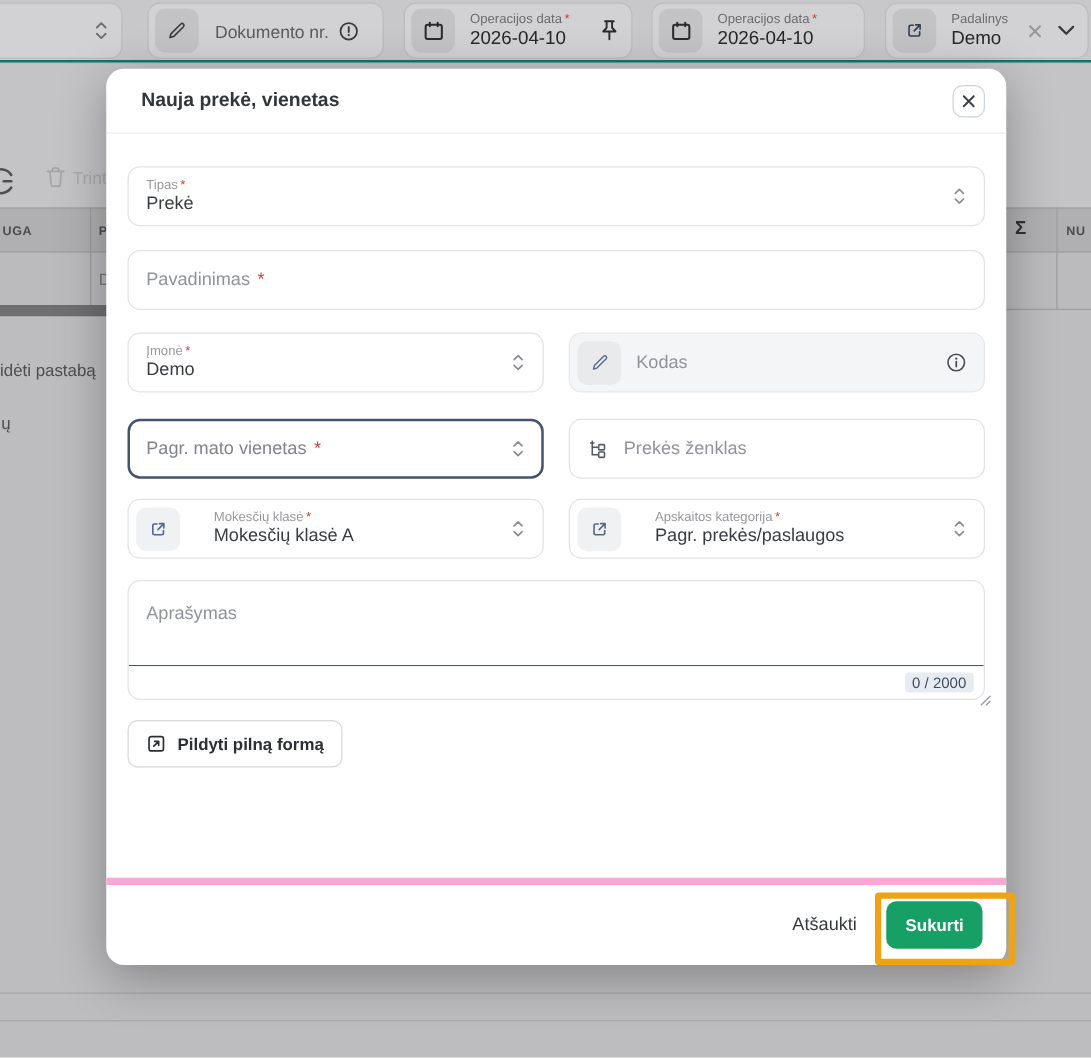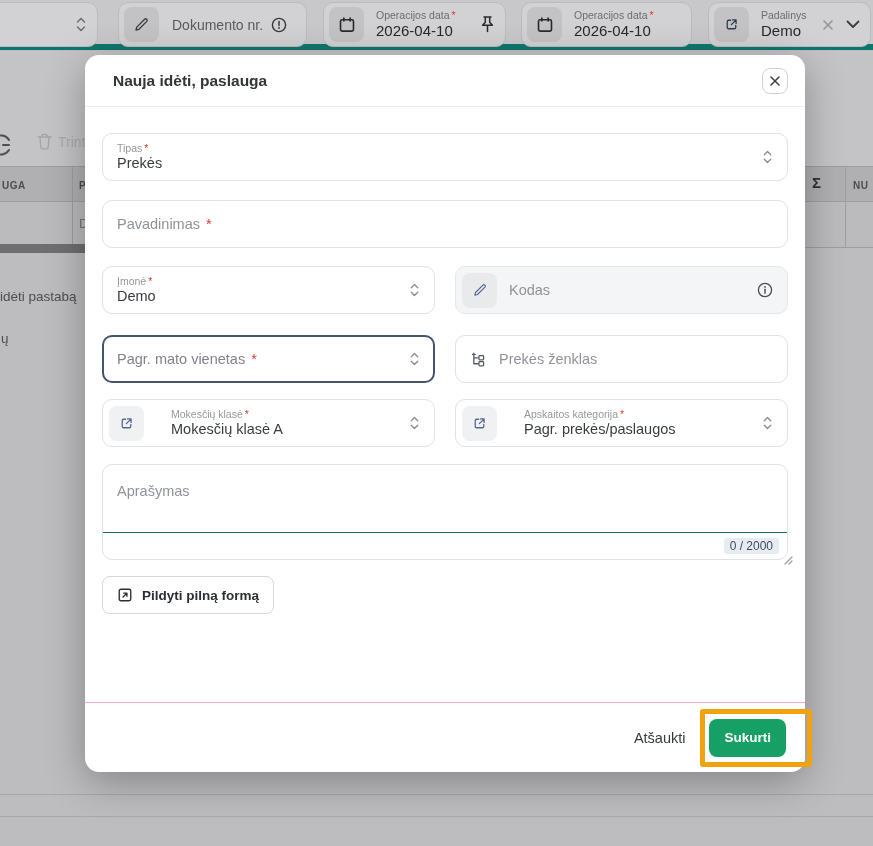--- a/index.html
+++ b/index.html
@@ -1,21 +1,21 @@
 <!DOCTYPE html>
 <html><head>
 <meta charset="utf-8">
 <style>
   * { margin:0; padding:0; box-sizing:border-box; }
   html,body { width:873px; height:846px; overflow:hidden; }
   body { font-family:"Liberation Sans", sans-serif; background:#bdbdbf; position:relative; }
 
   
   .bg-layer { position:absolute; inset:0; }
-  .topbar { position:absolute; left:0; top:0; width:873px; height:50px; background:#c8c8ca; border-bottom:6px solid #0f766e; }
+  .topbar { position:absolute; left:0; top:0; width:873px; height:50px; background:#c8c8ca; border-bottom:2px solid #0f766e; }
   .tb-box { position:absolute; top:2px; height:45px; background:#d2d2d4; border:1px solid #bcbcbe; border-radius:10px; display:flex; align-items:center; }
   .tb-iconsq { width:35px; height:35px; border-radius:8px; background:#c3c3c5; display:flex; align-items:center; justify-content:center; margin-left:5px; flex:0 0 auto; }
   .tb-label { font-size:14px; color:#5b5b5d; margin-left:13px; white-space:nowrap; }
   .tb-stack { margin-left:12px; display:flex; flex-direction:column; line-height:1.15; }
   .tb-small { font-size:10.5px; color:#6c6c6e; }
   .tb-value { font-size:15px; color:#28282a; margin-top:1px; }
   .midband { position:absolute; left:0; top:51px; width:873px; height:115px; background:#c4c4c6; }
   .thead { position:absolute; left:0; top:166px; width:873px; height:36px; background:#b0b0b2; border-top:1px solid #9e9ea0; border-bottom:1px solid #9e9ea0; }
   .trow  { position:absolute; left:0; top:203px; width:873px; height:45px; background:#bbbbbd; border-bottom:1px solid #9e9ea0; }
   .vline { position:absolute; top:166px; height:82px; width:1px; background:#9e9ea0; }
@@ -48,21 +48,21 @@
   .req { color:#d83a34; margin-left:2px; }
   .chev { margin-left:auto; display:flex; flex:0 0 auto; }
   .mb19{margin-bottom:19px}.mb18{margin-bottom:18px}.mb21{margin-bottom:21px}.mb16{margin-bottom:16px}.mb17{margin-bottom:17px}
   .ta { position:relative; border:1px solid #e2e2e4; border-radius:10px; height:96px; }
   .ta-ph { position:absolute; left:14px; top:18px; font-size:14.5px; color:#90939a; }
   .ta-bottom { position:absolute; left:0; right:0; bottom:0; height:27px; border-top:1px solid #0f766e; display:flex; align-items:center; justify-content:flex-end; padding-right:8px; border-radius:0 0 10px 10px; }
   .ta-count { font-size:12px; color:#3f4b5a; background:#e7ecf3; border-radius:3px; padding:1px 6px; }
   .ta-resize { position:absolute; right:-6px; bottom:-6px; }
   .group-field { height:50px; }
   .fullform-btn { display:inline-flex; align-items:center; gap:9px; height:38px; padding:0 14px; background:#fff; border:1px solid #d7d8dc; border-radius:8px; font-size:13.5px; font-weight:bold; color:#2c2f34; cursor:pointer; font-family:"Liberation Sans",sans-serif; }
-  .m-footer { position:relative; flex:0 0 auto; height:70px; border-top:1px solid #f9a8d4; display:flex; align-items:center; justify-content:flex-end; gap:24px; padding-right:19px; border-radius:0 0 14px 14px; }
+  .m-footer { position:relative; flex:0 0 auto; height:70px; border-top:6px solid #f9a8d4; display:flex; align-items:center; justify-content:flex-end; gap:24px; padding-right:19px; border-radius:0 0 14px 14px; }
   .cancel-btn { background:none; border:none; font-size:14.5px; font-weight:500; color:#363a40; cursor:pointer; font-family:"Liberation Sans",sans-serif; }
   .submit-btn { background:#16a065; color:#fff; border:none; border-radius:8px; height:38px; padding:0 15px; font-size:13.5px; font-weight:bold; cursor:pointer; font-family:"Liberation Sans",sans-serif; }
   .submit-highlight { position:absolute; right:-7px; top:6px; width:112px; height:58px; border:5px solid #f0a30f; border-radius:3px; pointer-events:none; }
   svg { display:block; }
 </style>
 </head>
 <body>
 
 <div class="bg-layer">
 
@@ -180,37 +180,37 @@
             <path d="M1.5 1.5 L7 7 L12.5 1.5" fill="none" stroke="#3a3a3c" stroke-width="1.8" stroke-linecap="round" stroke-linejoin="round"></path>
           </svg>
       </span>
     </div>
   </div>
 </div>
 
 <div class="modal">
 
   <div class="m-header">
-    <span class="m-title">Nauja idėti, paslauga</span>
+    <span class="m-title">Nauja prekė, vienetas</span>
     <button class="m-close">
       <span>
         <svg width="12" height="12" viewBox="0 0 12 12">
             <path d="M2 2 L10 10 M10 2 L2 10" stroke="#3a3f45" stroke-width="1.5" stroke-linecap="round"></path>
           </svg>
       </span>
     </button>
   </div>
 
   <div class="m-body">
 
     
     <div class="field mb19">
       <span class="fstack">
         <span class="flabel"><span>Tipas</span><span class="req">*</span></span>
-        <span class="fvalue">Prekės</span>
+        <span class="fvalue">Prekė</span>
       </span>
       <span class="chev">
         <svg width="11" height="18" viewBox="0 0 12 19">
             <path d="M2.5 7 L6 3.5 L9.5 7" fill="none" stroke="#8a8d92" stroke-width="1.5" stroke-linecap="round" stroke-linejoin="round"></path>
             <path d="M2.5 12 L6 15.5 L9.5 12" fill="none" stroke="#8a8d92" stroke-width="1.5" stroke-linecap="round" stroke-linejoin="round"></path>
           </svg>
       </span>
     </div>
 
     

